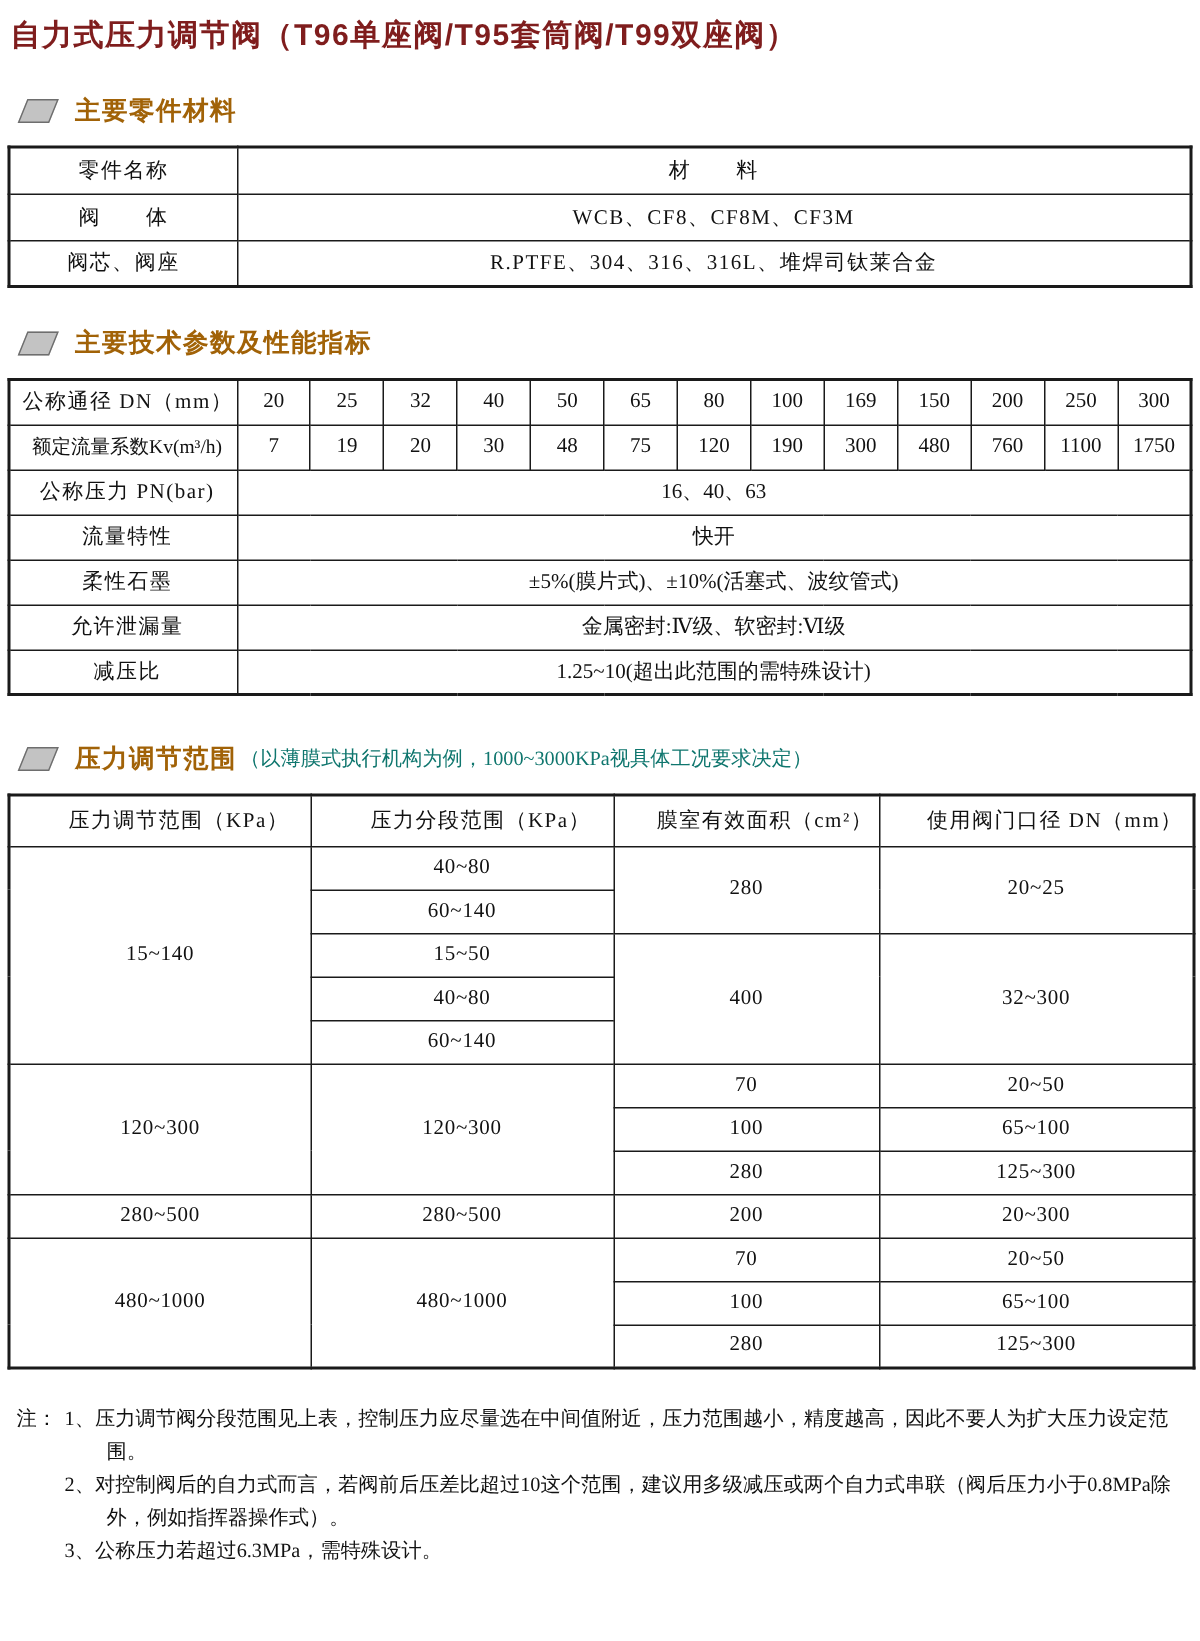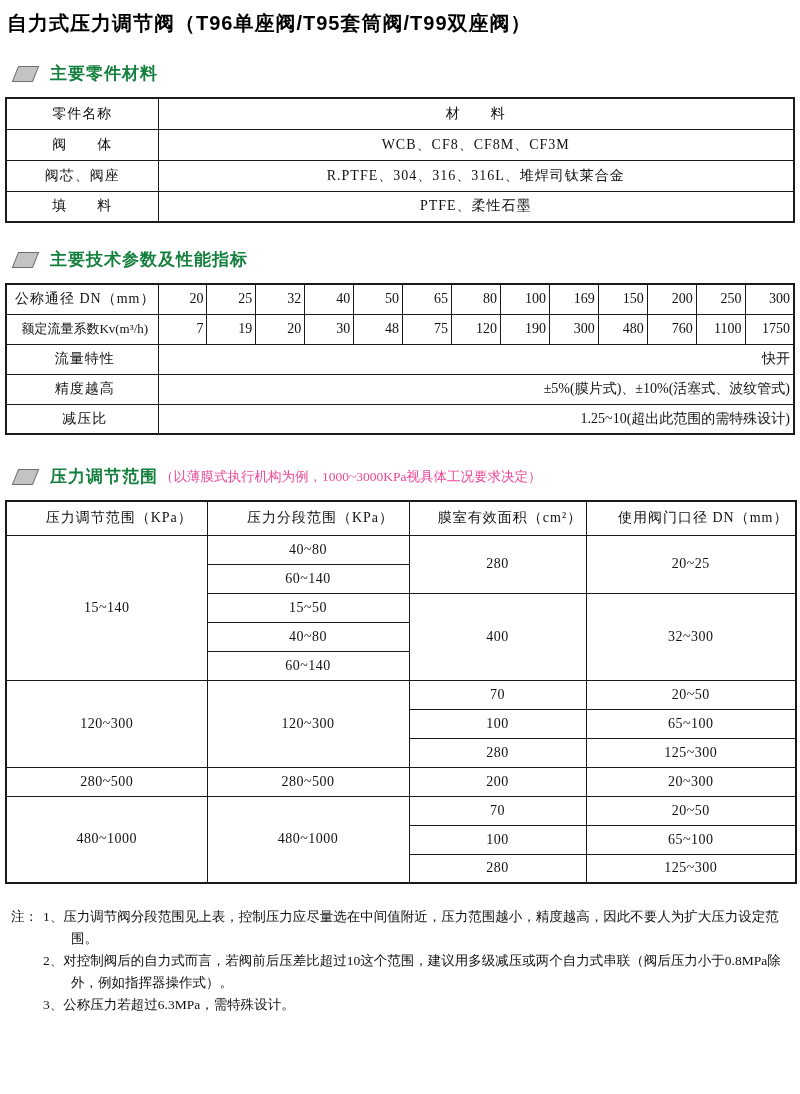--- a/index.html
+++ b/index.html
@@ -7,58 +7,58 @@
   body {
     width: 800px; height: 1094px;
     font-family: "Liberation Serif", "DejaVu Serif", serif;
     color: #111; overflow: hidden;
   }
   .page { padding: 8px 5px 0 5px; }
 
   h1.doc-title {
     font-family: "Liberation Sans", "DejaVu Sans", sans-serif;
     font-size: 20px; font-weight: bold; letter-spacing: 1px;
-    margin: 2px 0 0 2px; color: #000000;
+    margin: 2px 0 0 2px; color: #7f1d1d;
   }
 
   .section-heading {
     display: flex; align-items: center;
     margin: 25px 0 12px 6px;
   }
   .ph-icon {
     display: inline-block; width: 21px; height: 16px;
     background: #c3c3c3; border: 1.5px solid #6e6e6e;
     transform: skewX(-22deg); margin-right: 14px; margin-left: 4px;
   }
   .heading-text {
     font-family: "Liberation Sans", "DejaVu Sans", sans-serif;
-    font-size: 17px; font-weight: bold; color: #15803d; letter-spacing: 1px;
+    font-size: 17px; font-weight: bold; color: #a16207; letter-spacing: 1px;
   }
   .heading-sub {
     font-family: "Liberation Serif", "DejaVu Serif", serif;
-    font-size: 13.5px; font-weight: normal; color: #ec4899; margin-left: 2px;
+    font-size: 13.5px; font-weight: normal; color: #0f766e; margin-left: 2px;
   }
 
   table.tbl {
     width: 790px; border-collapse: collapse; table-layout: fixed;
     border: 2px solid #1a1a1a;
   }
   table.tbl td, table.tbl th {
     border: 1px solid #1a1a1a;
     font-size: 14px; font-weight: normal;
     text-align: center; vertical-align: middle;
     padding: 2px 3px; color: #111;
     overflow: hidden; white-space: nowrap;
   }
 
   
   table.materials td { height: 31px; letter-spacing: 1px; margin-left: 40px; }
 
   
-  table.params td { height: 30px; text-align: right; }
+  table.params td { height: 30px; }
   table.params td.rowlabel {
     text-align: center; padding-left: 8px; letter-spacing: 1px;
   }
   table.params td.rowlabel.tight { letter-spacing: 0; font-size: 13px; }
 
   
   table.pressure th { height: 34px; letter-spacing: 1px; padding-left: 28px; }
   table.pressure td { height: 29px; letter-spacing: 0.5px; }
 
   .notes {
@@ -91,24 +91,20 @@
       <td>零件名称</td>
       <td>材　　料</td>
     </tr>
     <tr>
       <td>阀　　体</td>
       <td>WCB、CF8、CF8M、CF3M</td>
     </tr>
     <tr>
       <td>阀芯、阀座</td>
       <td>R.PTFE、304、316、316L、堆焊司钛莱合金</td>
-    </tr>
-    <tr>
-      <td>填　　料</td>
-      <td>PTFE、柔性石墨</td>
     </tr>
   </tbody>
     </table>
 
   <div class="section-heading" style="">
     <span class="ph-icon"></span>
     <span class="heading-text">主要技术参数及性能指标</span>
   </div>
 
   <table class="tbl params">
@@ -155,26 +151,34 @@
       <td>75</td>
       <td>120</td>
       <td>190</td>
       <td>300</td>
       <td>480</td>
       <td>760</td>
       <td>1100</td>
       <td>1750</td>
     </tr>
     <tr>
+      <td class="rowlabel">公称压力 PN(bar)</td>
+      <td colspan="13">16、40、63</td>
+    </tr>
+    <tr>
       <td class="rowlabel">流量特性</td>
       <td colspan="13">快开</td>
     </tr>
     <tr>
-      <td class="rowlabel">精度越高</td>
+      <td class="rowlabel">柔性石墨</td>
       <td colspan="13">±5%(膜片式)、±10%(活塞式、波纹管式)</td>
+    </tr>
+    <tr>
+      <td class="rowlabel">允许泄漏量</td>
+      <td colspan="13">金属密封:Ⅳ级、软密封:Ⅵ级</td>
     </tr>
     <tr>
       <td class="rowlabel">减压比</td>
       <td colspan="13">1.25~10(超出此范围的需特殊设计)</td>
     </tr>
   </tbody>
     </table>
 
   <div class="section-heading" style="margin-top:30px">
     <span class="ph-icon"></span>

